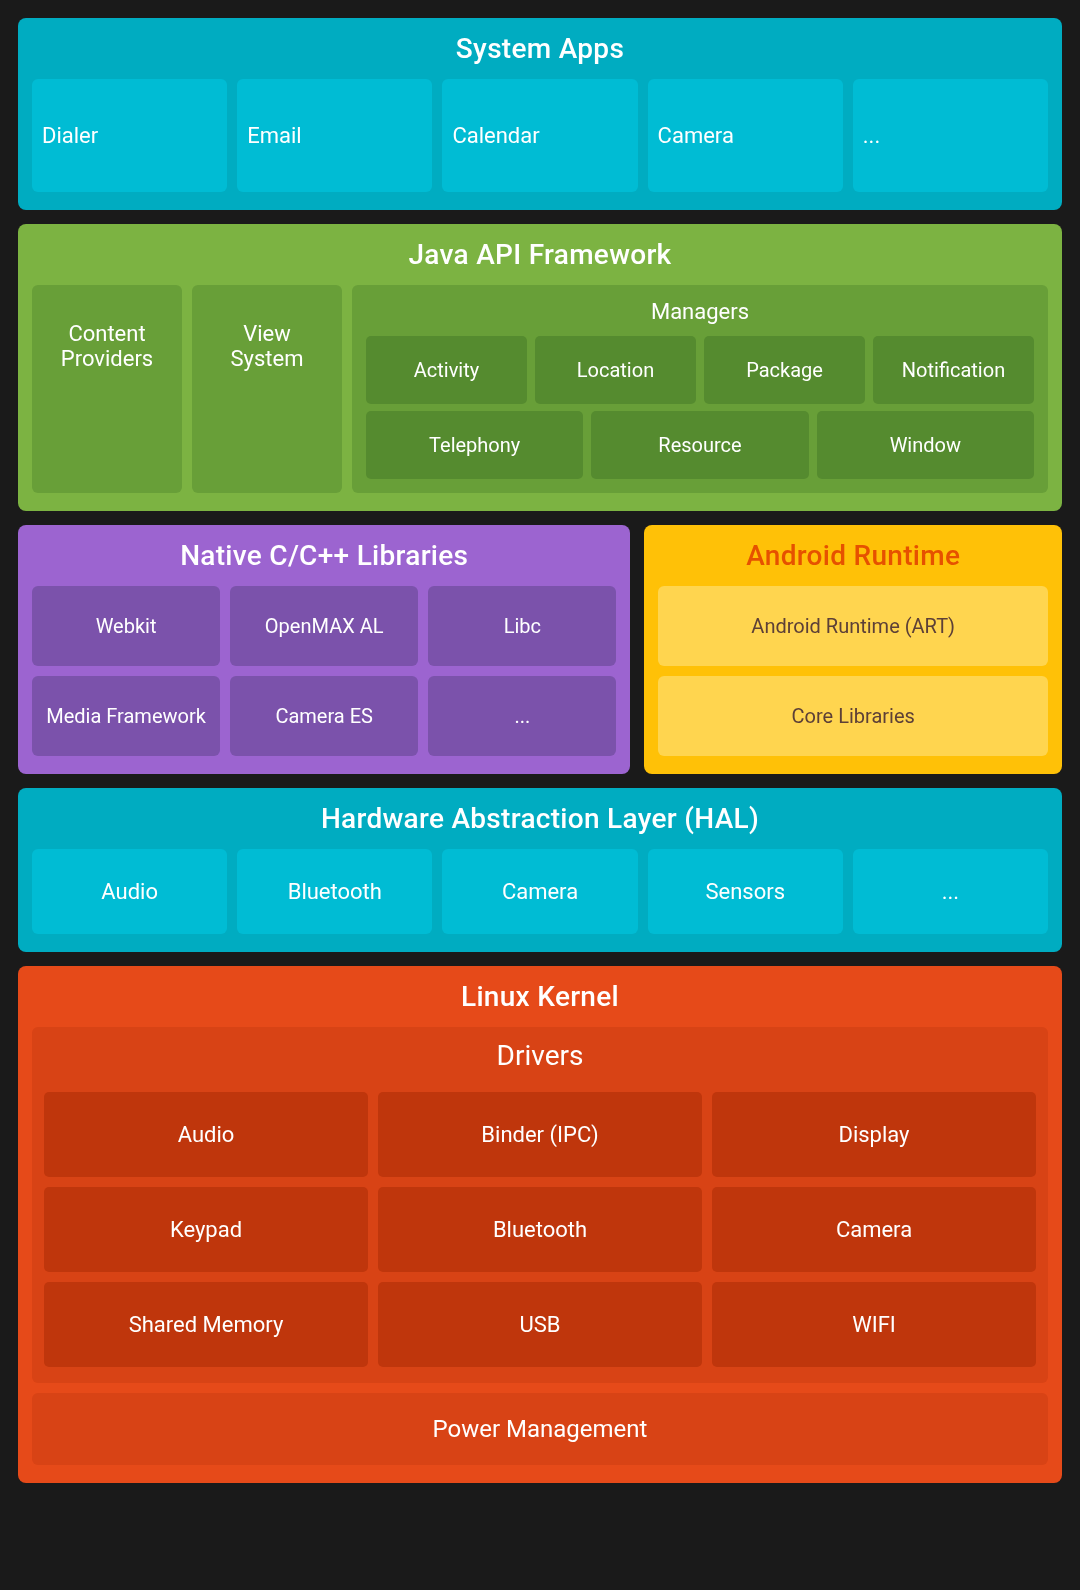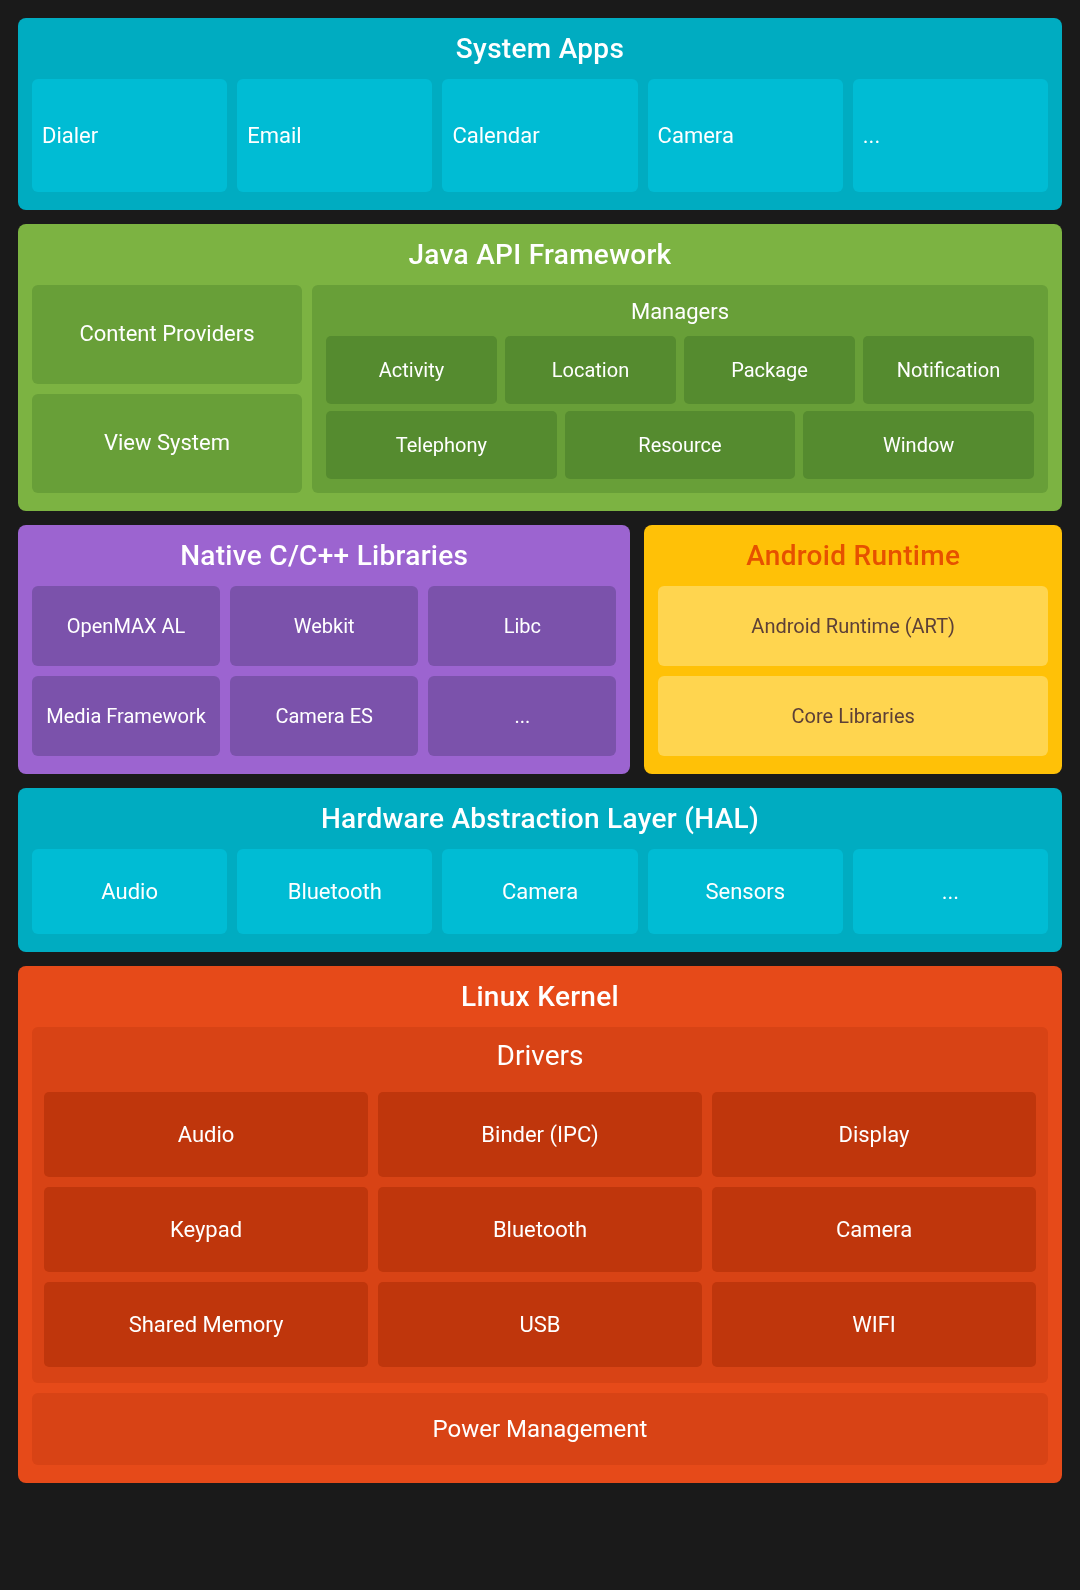--- a/index.html
+++ b/index.html
@@ -49,23 +49,22 @@
     
     .java-api {
       background: #7CB342;
     }
     .java-api-inner {
       display: flex;
       gap: 10px;
     }
     .java-api-left {
       display: flex;
-      flex-direction: column;
-      gap: 10px;
-      width: 270px;
+      gap: 10px;
+      width: 310px;
       flex-shrink: 0;
       justify-content: space-between;
     }
     .java-api-left .content-box {
       background: #689F38;
       border-radius: 6px;
       padding: 36px 16px;
       text-align: center;
       color: white;
       font-size: 22px;
@@ -247,22 +246,22 @@
         </div>
       </div>
     </div>
   </div>
 </div>
 
 <div class="native-runtime-row">
   <div class="native-cpp">
     <div class="layer-title">Native C/C++ Libraries</div>
     <div class="native-grid">
+      <div class="native-box">Webkit</div>
       <div class="native-box">OpenMAX AL</div>
-      <div class="native-box">Webkit</div>
       <div class="native-box">Libc</div>
       <div class="native-box">Media Framework</div>
       <div class="native-box">Camera ES</div>
       <div class="native-box">...</div>
     </div>
   </div>
   <div class="android-runtime">
     <div class="layer-title">Android Runtime</div>
     <div class="runtime-grid">
       <div class="runtime-box">Android Runtime (ART)</div>

